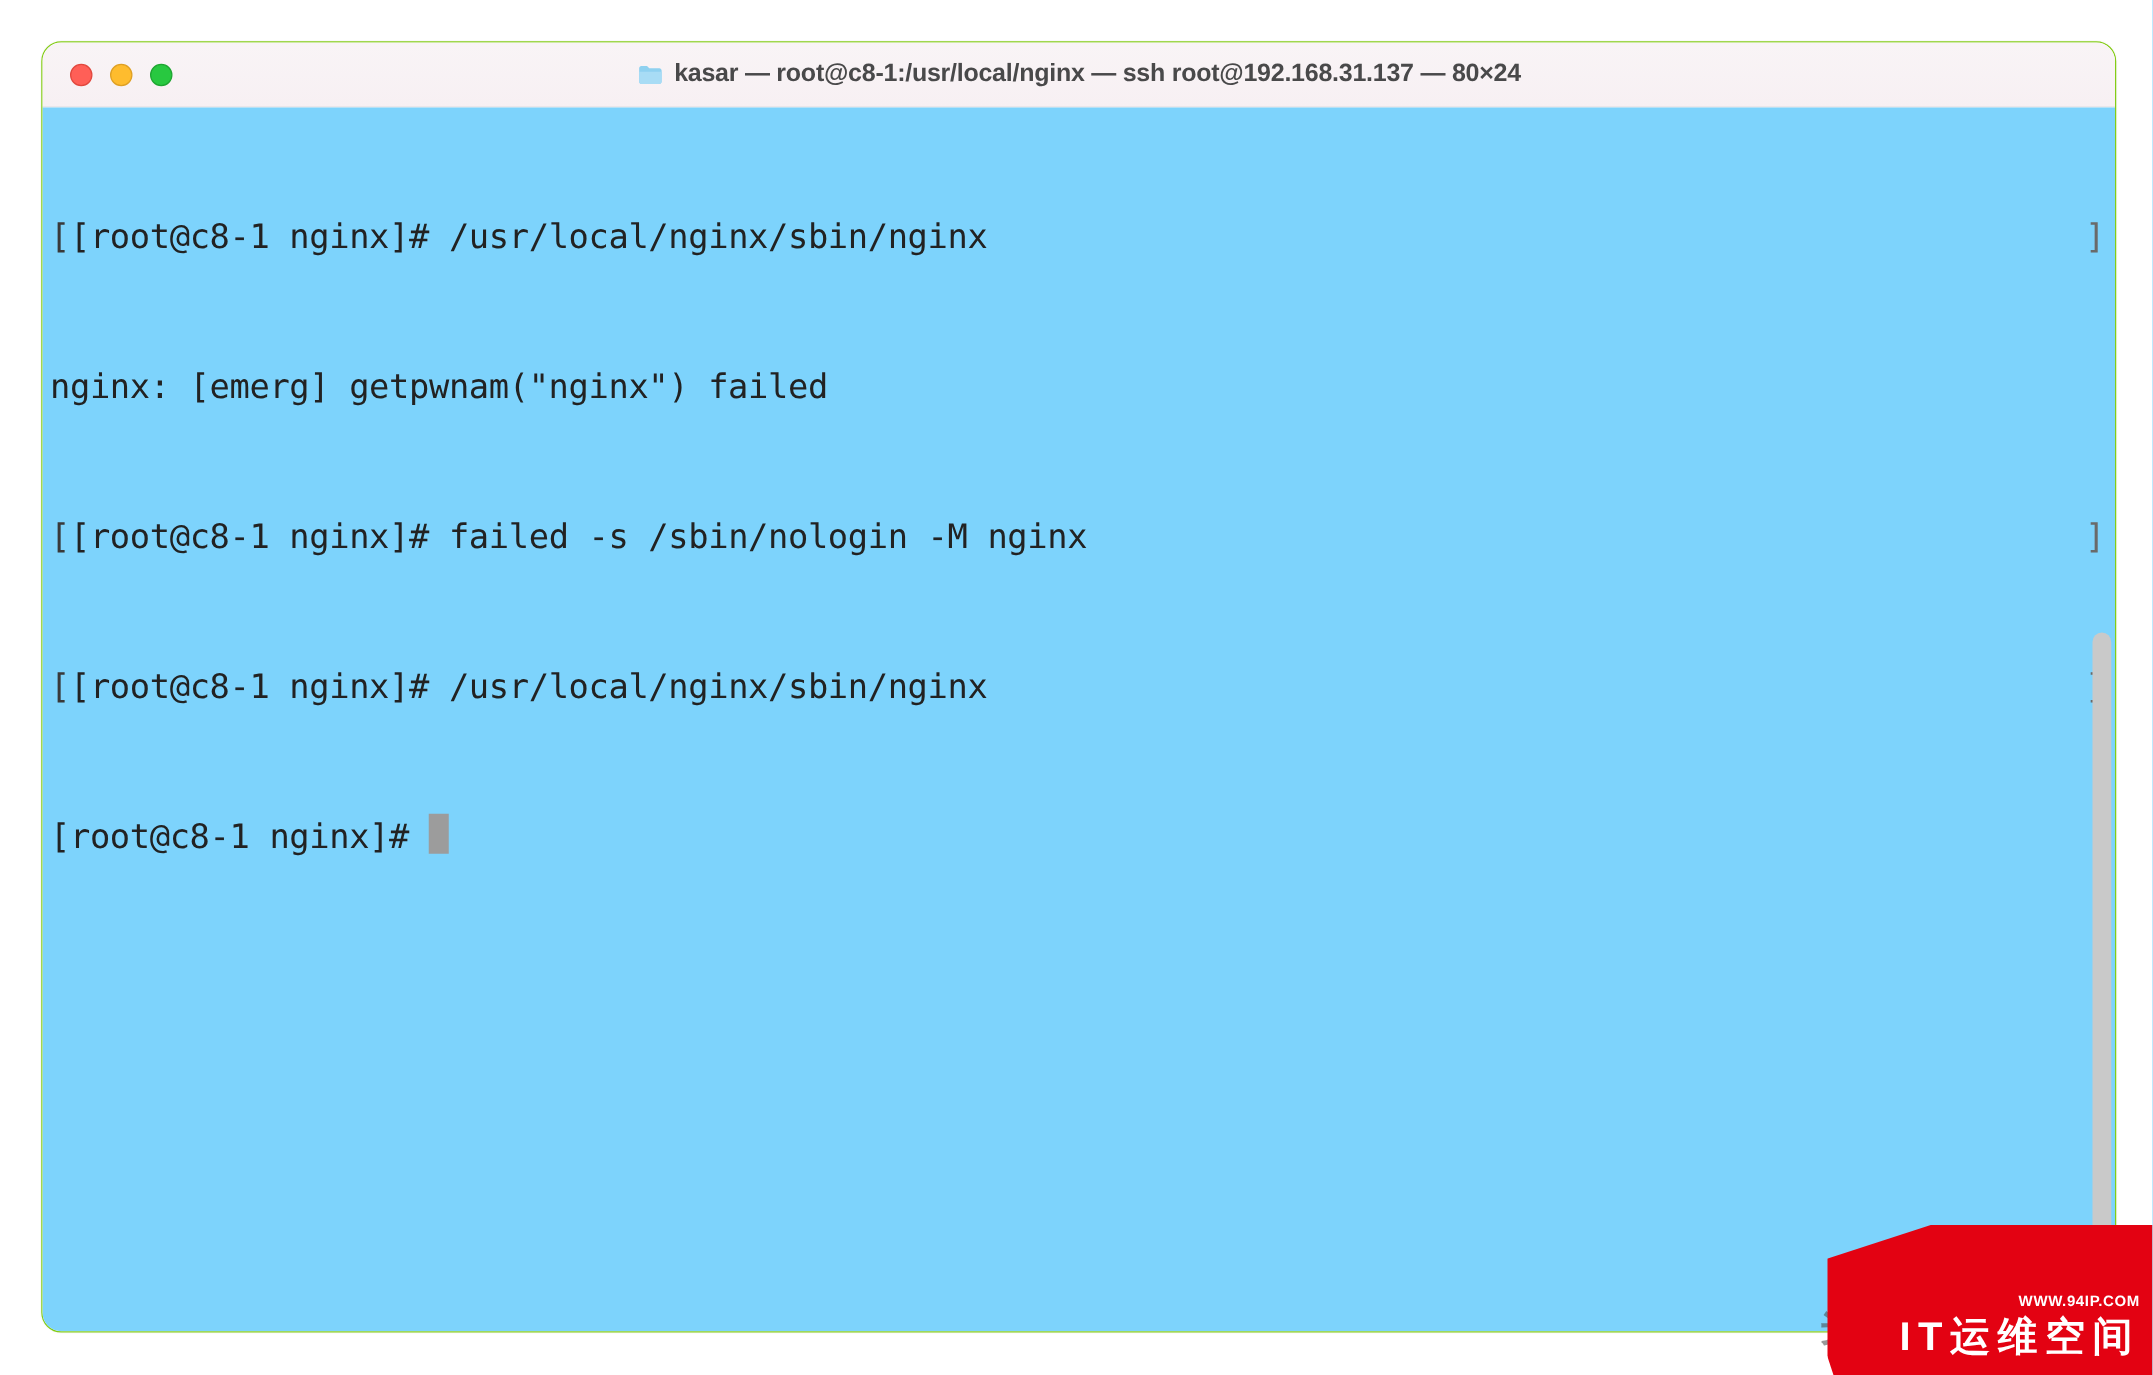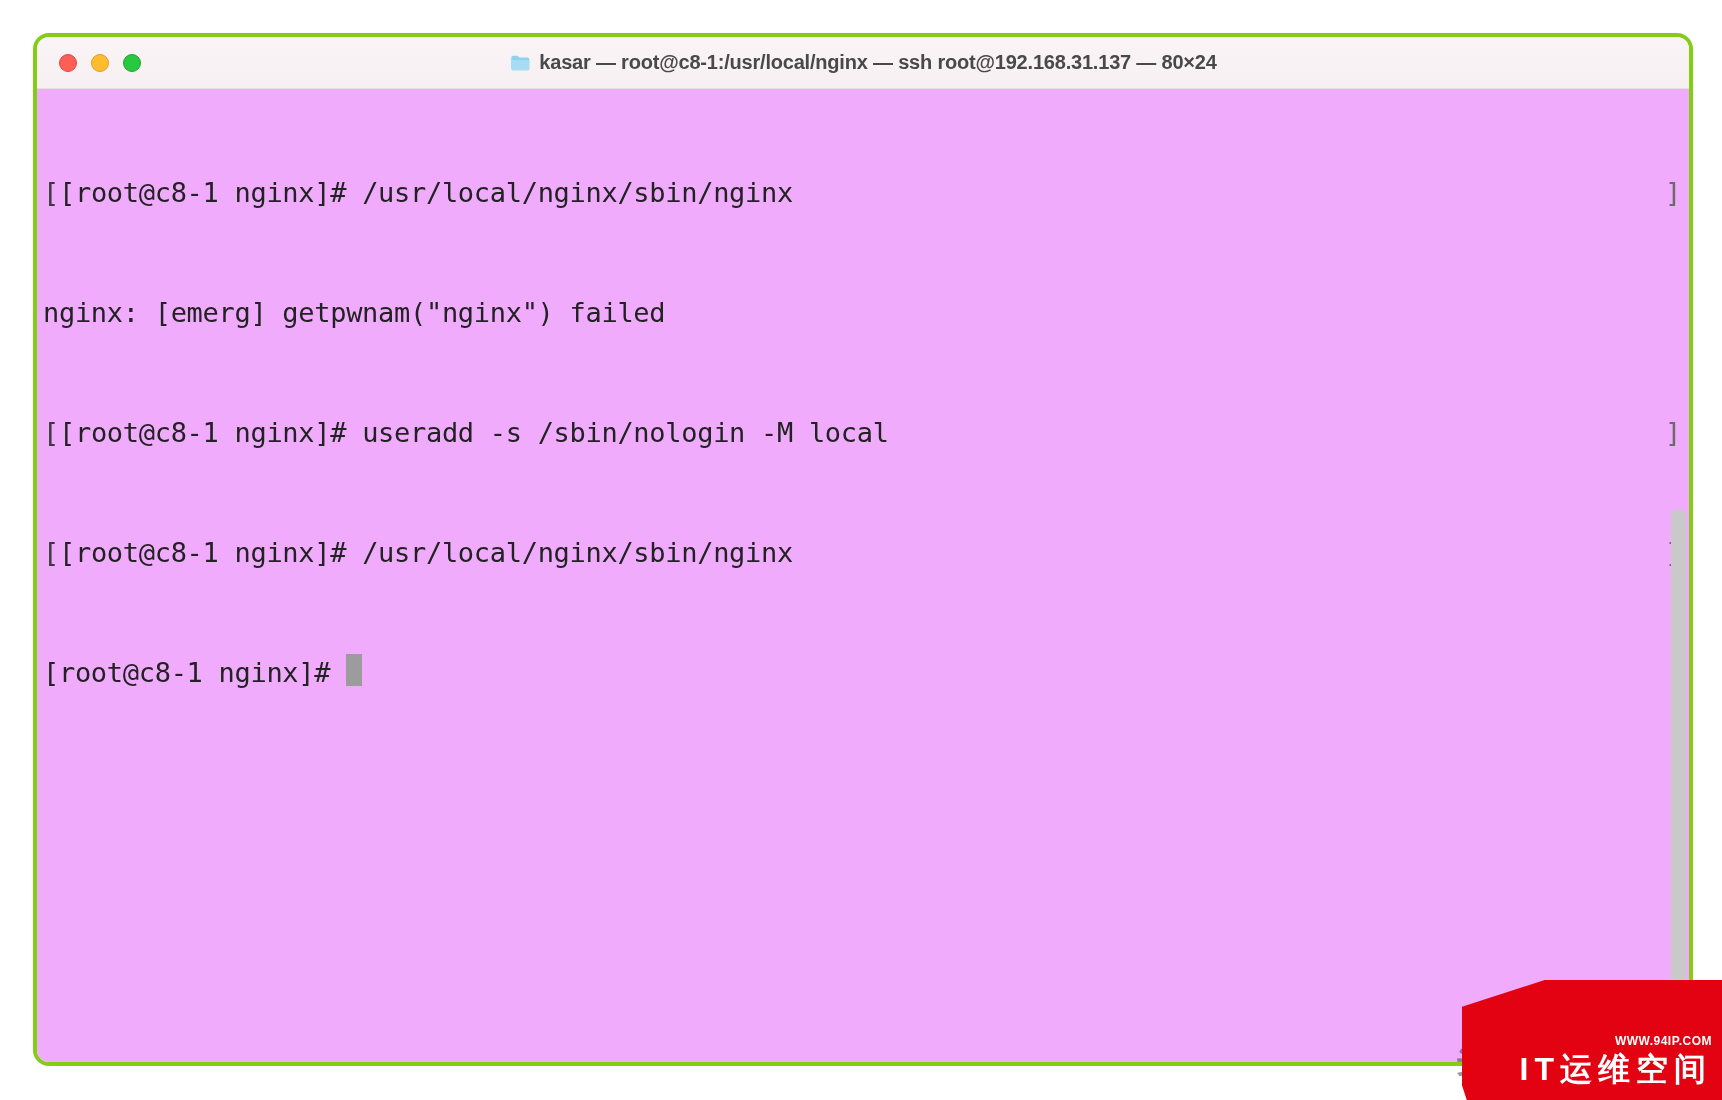--- a/index.html
+++ b/index.html
@@ -14,21 +14,21 @@
     }
 
     .terminal-window {
       position: absolute;
       top: 33px;
       left: 33px;
       width: 1660px;
       height: 1033px;
       background: #ffffff;
       border-radius: 16px;
-      border: 4px solid #84cc16;
+      border: 1px solid #84cc16;
       box-shadow: 0 0 0 1px rgba(0,0,0,0.02);
       overflow: hidden;
       display: flex;
       flex-direction: column;
     }
 
     .titlebar {
       height: 52px;
       background: linear-gradient(to bottom, #f9f4f6 0%, #f7f0f3 100%);
       border-bottom: 1px solid #e3e0e2;
@@ -74,21 +74,21 @@
       position: relative;
     }
 
     .folder-icon svg {
       width: 100%;
       height: 100%;
     }
 
     .terminal-body {
       flex: 1;
-      background: #f0abfc;
+      background: #7dd3fc;
       padding: 4px 0 0 0;
       font-family: "SF Mono", "Menlo", "Monaco", "Consolas", monospace;
       font-size: 27px;
       line-height: 40px;
       color: #222222;
       white-space: pre;
       overflow: hidden;
       position: relative;
       letter-spacing: -0.3px;
     }
@@ -214,21 +214,21 @@
           <path d="M2 7h20v9c0 1.1-.9 2-2 2H4c-1.1 0-2-.9-2-2V7z" fill="#a8dcf5"></path>
         </svg>
       </span>
       <span>kasar — root@c8-1:/usr/local/nginx — ssh root@192.168.31.137 — 80×24</span>
     </div>
   </div>
 
   <div class="terminal-body">
     <span class="term-line prompt-row"><span class="left-bracket">[</span><span>[root@c8-1 nginx]# </span><span>/usr/local/nginx/sbin/nginx</span><span class="right-end-bracket">]</span></span>
     <span class="term-line">nginx: [emerg] getpwnam("nginx") failed</span>
-    <span class="term-line prompt-row"><span class="left-bracket">[</span><span>[root@c8-1 nginx]# </span><span>useradd -s /sbin/nologin -M local</span><span class="right-end-bracket">]</span></span>
+    <span class="term-line prompt-row"><span class="left-bracket">[</span><span>[root@c8-1 nginx]# </span><span>failed -s /sbin/nologin -M nginx</span><span class="right-end-bracket">]</span></span>
     <span class="term-line prompt-row"><span class="left-bracket">[</span><span>[root@c8-1 nginx]# </span><span>/usr/local/nginx/sbin/nginx</span><span class="right-end-bracket">]</span></span>
     <span class="term-line"><span>[root@c8-1 nginx]# </span><span class="cursor-block"></span></span>
 
     <div class="scrollbar-track">
       <div class="scrollbar-thumb"></div>
     </div>
   </div>
 </div>
 
 <div class="watermark-bottom">

